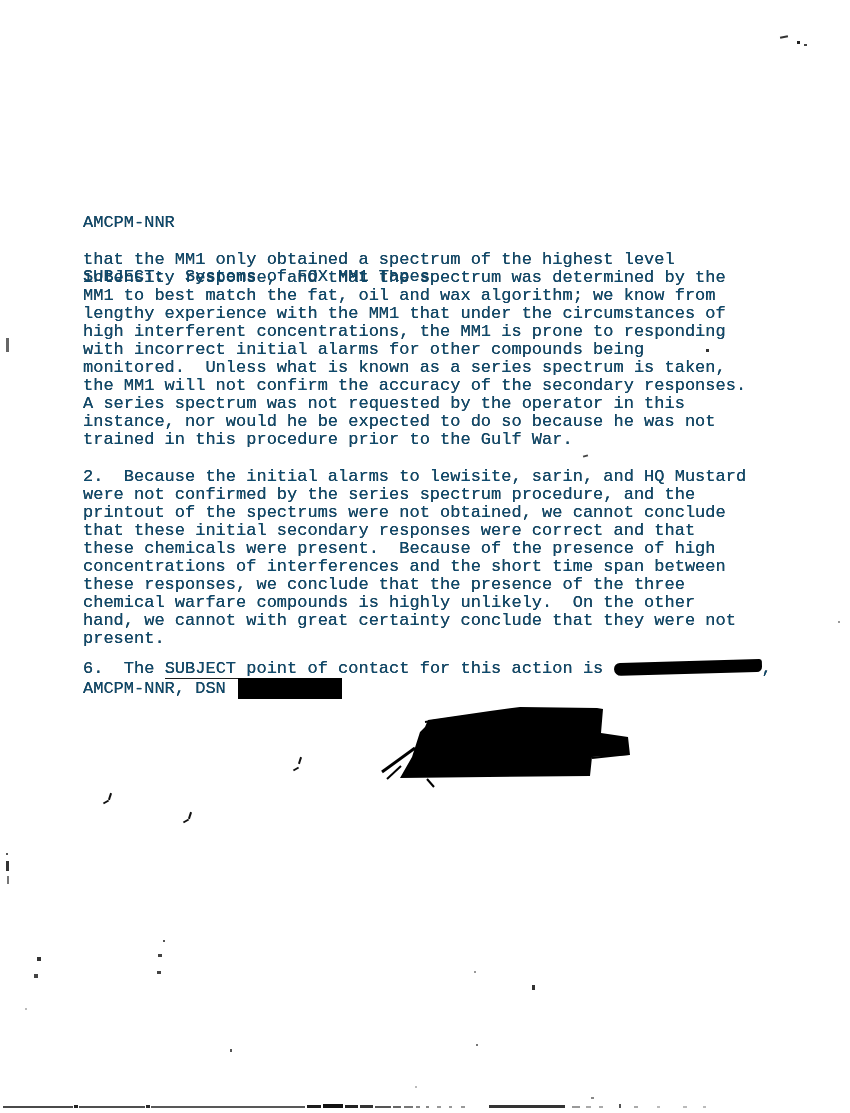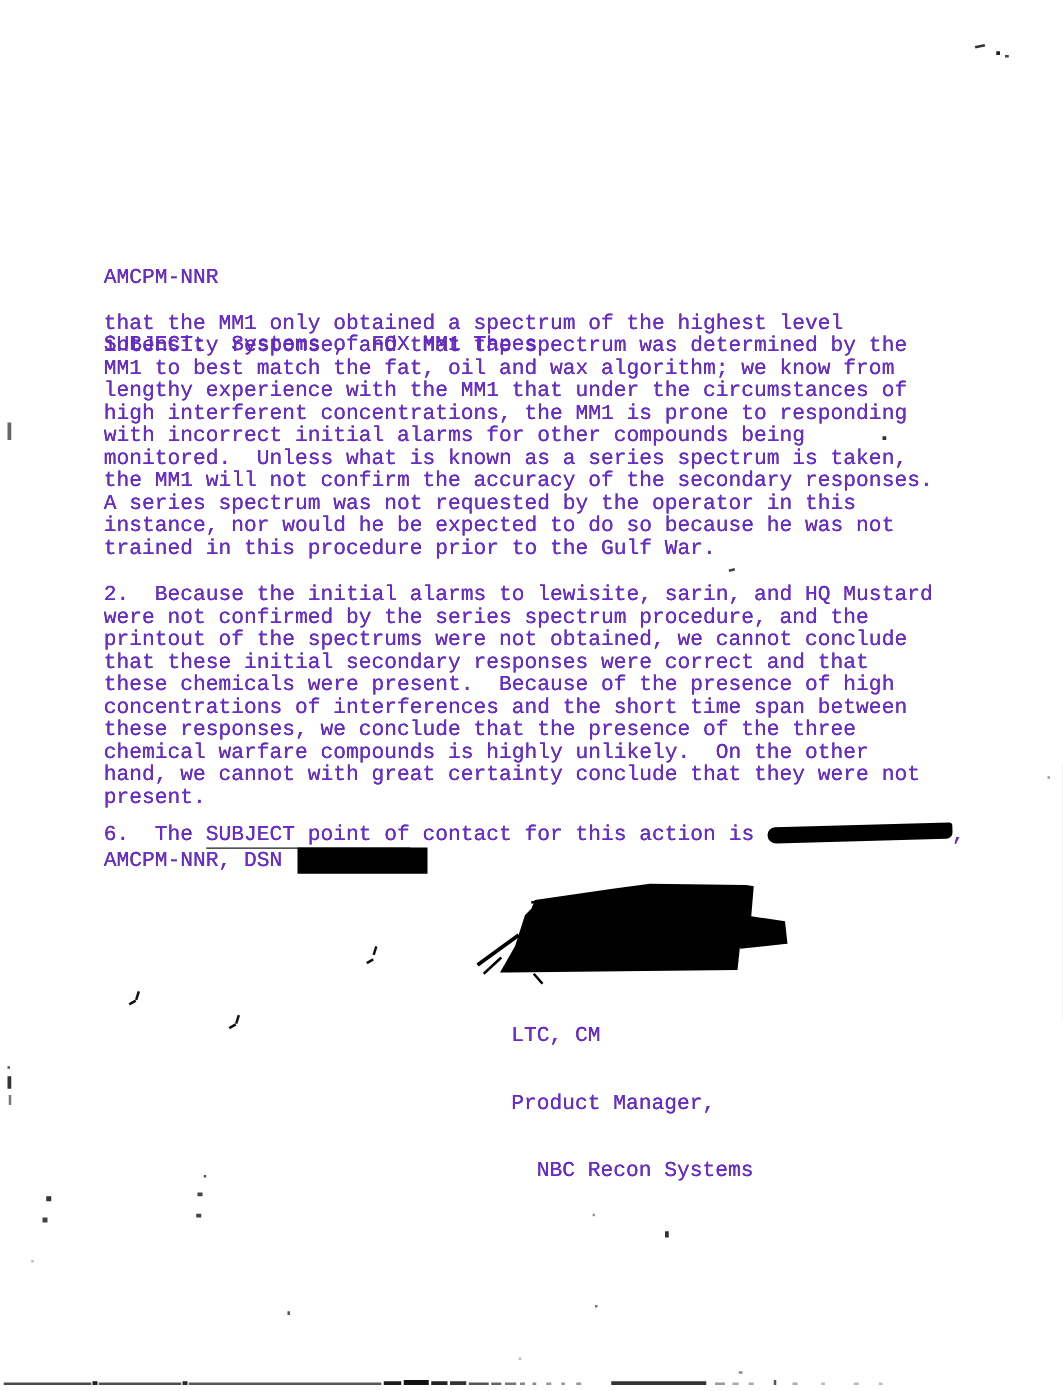--- a/index.html
+++ b/index.html
@@ -12,21 +12,21 @@
     overflow: hidden;
     font-family: "Liberation Mono", "DejaVu Sans Mono", monospace;
     color: #1b1b1b;
   }
   .typed {
     position: absolute;
     font-size: 17px;
     line-height: 18px;
     white-space: pre;
     letter-spacing: 0;
-    color: #6d28d9;
+    color: #0c4a6e;
     text-shadow: 0 0 0.4px #333;
   }
   .header-block { left: 83px; top: 178px; }
   .para-1 { left: 83px; top: 251px; }
   .para-2 { left: 83px; top: 468px; }
   .para-3 { left: 83px; top: 660px; }
   .sig-text { left: 409px; top: 785px; }
   .u-line { border-bottom: 1.5px solid #1b1b1b; }
   
   .redact-marker {
@@ -88,25 +88,20 @@
 
   <svg class="sig-blob" width="290" height="95" viewBox="0 0 290 95">
     <polygon fill="#000" points="58,25 120,16 150,12 227,13 233,14 231,38 258,42 260,60 222,62 220,81 30,83 42,62 50,37 55,32"></polygon>
     <line x1="12" y1="77" x2="45" y2="53" stroke="#000" stroke-width="3"></line>
     <line x1="17" y1="84" x2="31" y2="71" stroke="#000" stroke-width="2"></line>
     <line x1="55" y1="27" x2="105" y2="20" stroke="#000" stroke-width="2"></line>
     <line x1="222" y1="63" x2="259" y2="59" stroke="#000" stroke-width="2"></line>
     <line x1="57" y1="84" x2="64" y2="92" stroke="#000" stroke-width="2"></line>
   </svg>
 
-  <div class="typed sig-text">
-    <div>LTC, CM</div>
-    <div>Product Manager,</div>
-    <div>  NBC Recon Systems</div>
-  </div>
 
   <div class="speck" style="left:780px;top:36px;width:8px;height:2px;background:#333;transform:rotate(-12deg);"></div>
   <div class="speck" style="left:797px;top:41px;width:3px;height:3px;background:#222;"></div>
   <div class="speck" style="left:804px;top:44px;width:3px;height:2px;background:#444;"></div>
 
   <div class="speck" style="left:6px;top:338px;width:3px;height:14px;background:#666;"></div>
   <div class="speck" style="left:6px;top:853px;width:2px;height:2px;background:#555;"></div>
   <div class="speck" style="left:6px;top:861px;width:3px;height:10px;background:#333;"></div>
   <div class="speck" style="left:7px;top:876px;width:2px;height:8px;background:#777;"></div>
 

